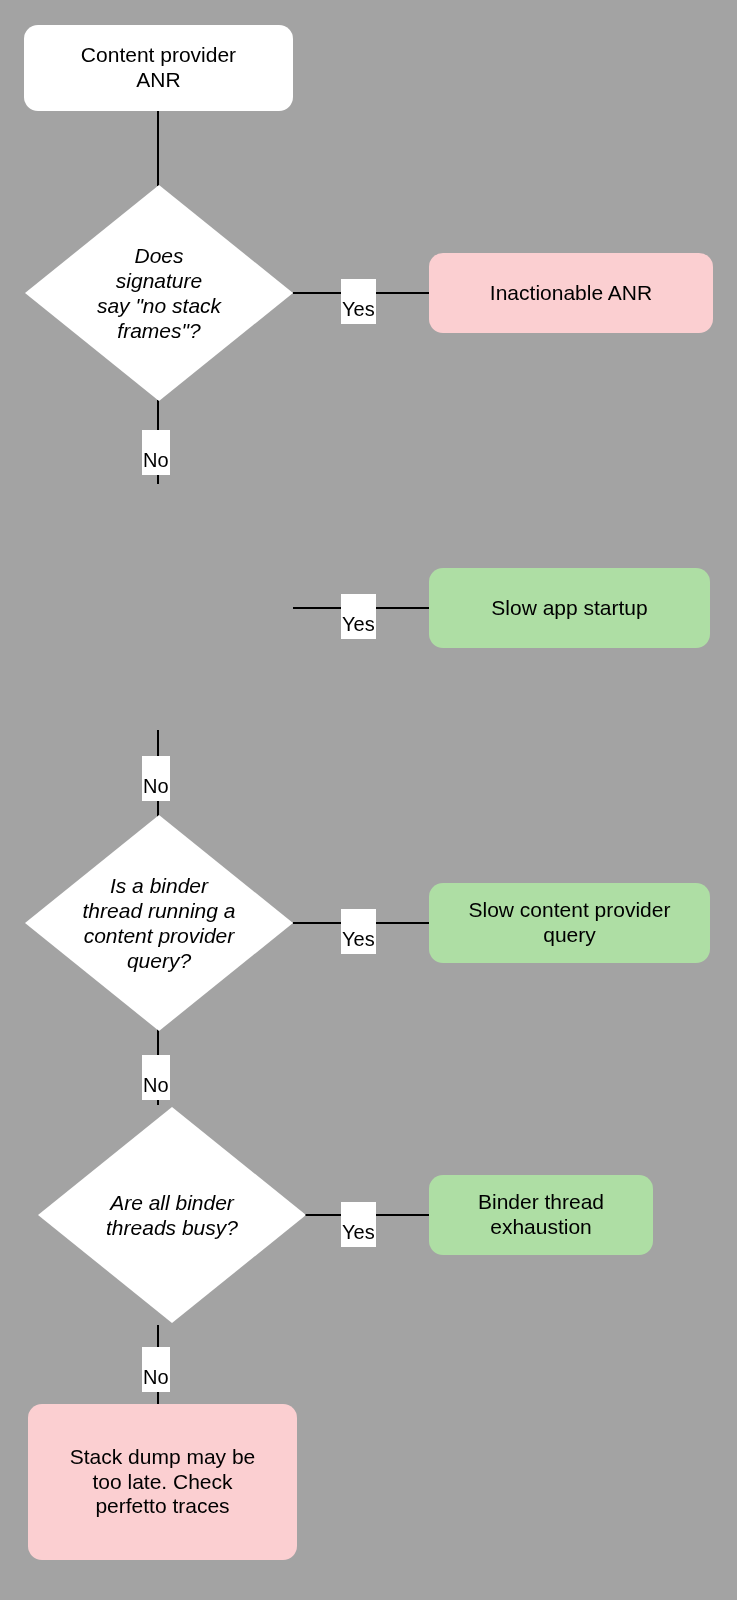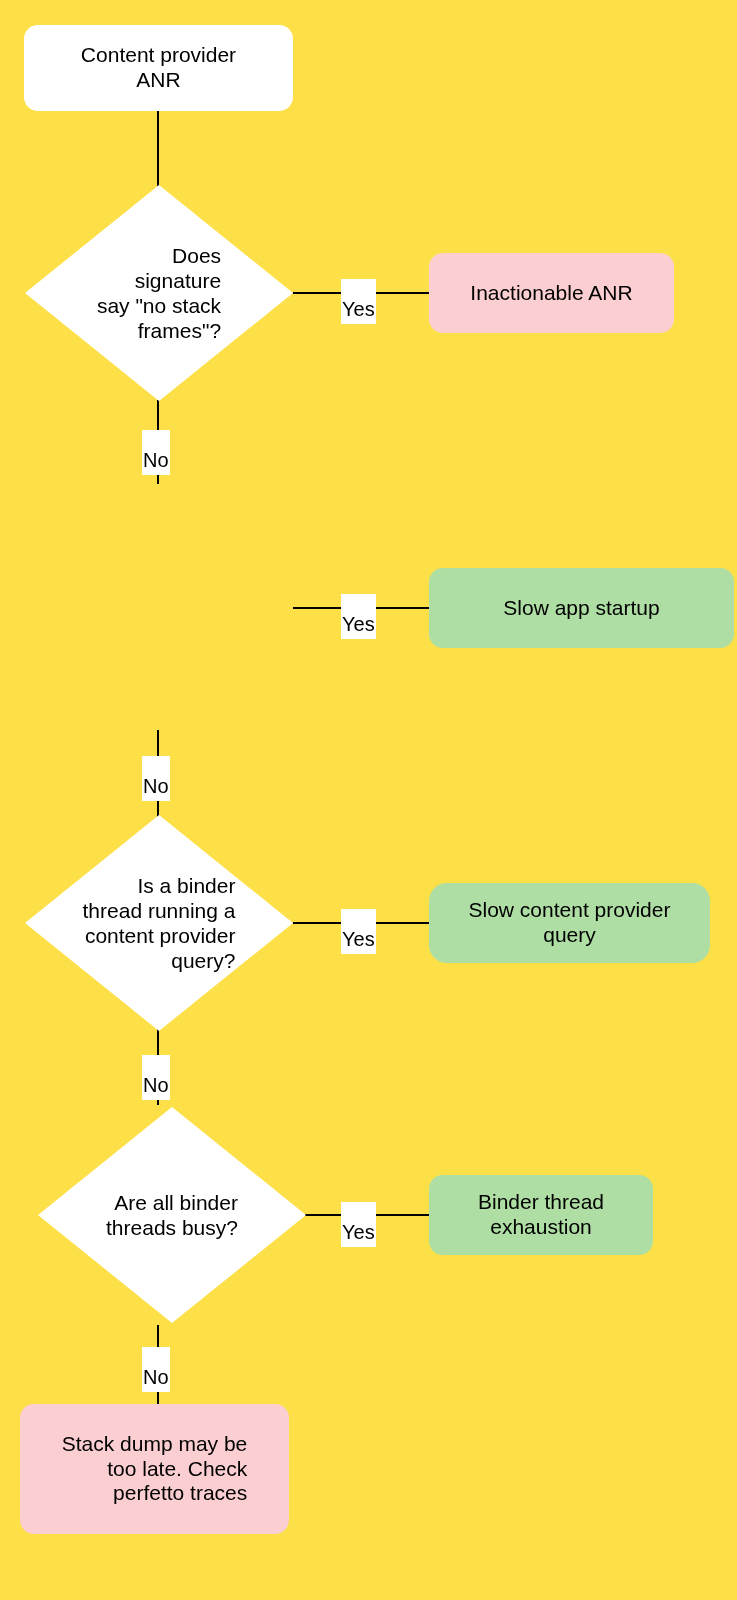--- a/index.html
+++ b/index.html
@@ -5,21 +5,21 @@
 <style>
   html,body{margin:0;padding:0;background:#000;}
   body{
     font-family:"Liberation Sans", sans-serif;
     -webkit-font-smoothing:antialiased;
   }
   #canvas{
     position:relative;
     width:737px;
     height:1600px;
-    background:#fde047;
+    background:#a3a3a3;
     overflow:hidden;
   }
 
   
   .node{
     position:absolute;
     box-sizing:border-box;
     display:flex;
     align-items:center;
     justify-content:center;
@@ -55,26 +55,27 @@
   }
   .diamond-label{
     position:absolute;
     left:-14px;
     right:-14px;
     top:0;
     bottom:0;
     display:flex;
     align-items:center;
     justify-content:center;
-    text-align:right;
+    text-align:center;
     color:#000000;
     font-size:21px;
     line-height:1.2;
     white-space:pre-line;
     pointer-events:none;
+    font-style:italic;
   }
 
   
   .edge-label{
     position:absolute;
     background:#ffffff;
     color:#000000;
     font-size:20px;
     line-height:1.0;
     padding:20px 1px 5px 1px;
@@ -117,49 +118,49 @@
     <svg class="diamond-shape" viewBox="0 0 268 216" preserveAspectRatio="none">
       <polygon points="134,0 268,108 134,216 0,108" fill="#ffffff"></polygon>
     </svg>
     <div class="diamond-label">Does
 signature
 say "no stack
 frames"?</div>
   </div>
   <div class="edge-label" style="left:341px; top:279px;">Yes</div>
   <div class="edge-label" style="left:142px; top:430px;">No</div>
-  <div class="node rounded result-pink" style="left:429px; top:253px; width:245px; height:80px;">Inactionable ANR</div>
+  <div class="node rounded result-pink" style="left:429px; top:253px; width:284px; height:80px;">Inactionable ANR</div>
 
   <div class="edge-label" style="left:341px; top:594px;">Yes</div>
   <div class="edge-label" style="left:142px; top:756px;">No</div>
-  <div class="node rounded result-green" style="left:429px; top:568px; width:305px; height:80px;">Slow app startup</div>
+  <div class="node rounded result-green" style="left:429px; top:568px; width:281px; height:80px;">Slow app startup</div>
 
   <div class="diamond-wrap" style="left:25px; top:815px; width:268px; height:216px;">
     <svg class="diamond-shape" viewBox="0 0 268 216" preserveAspectRatio="none">
       <polygon points="134,0 268,108 134,216 0,108" fill="#ffffff"></polygon>
     </svg>
     <div class="diamond-label">Is a binder
 thread running a
 content provider
 query?</div>
   </div>
   <div class="edge-label" style="left:341px; top:909px;">Yes</div>
   <div class="edge-label" style="left:142px; top:1055px;">No</div>
-  <div class="node rounded result-green" style="left:429px; top:883px; width:281px; height:80px;border-radius:18px;">Slow content provider
+  <div class="node rounded result-green" style="left:429px; top:883px; width:281px; height:80px;">Slow content provider
 query</div>
 
   <div class="diamond-wrap" style="left:38px; top:1107px; width:268px; height:216px;">
     <svg class="diamond-shape" viewBox="0 0 268 216" preserveAspectRatio="none">
       <polygon points="134,0 268,108 134,216 0,108" fill="#ffffff"></polygon>
     </svg>
     <div class="diamond-label">Are all binder
 threads busy?</div>
   </div>
   <div class="edge-label" style="left:341px; top:1202px;">Yes</div>
   <div class="edge-label" style="left:142px; top:1347px;">No</div>
   <div class="node rounded result-green" style="left:429px; top:1175px; width:224px; height:80px;">Binder thread
 exhaustion</div>
 
-  <div class="node rounded result-pink" style="left:20px; top:1404px; width:269px; height:130px;text-align:right;">Stack dump may be
+  <div class="node rounded result-pink" style="left:28px; top:1404px; width:269px; height:156px;">Stack dump may be
 too late. Check
 perfetto traces</div>
 
 </div>
 
 </body></html>

